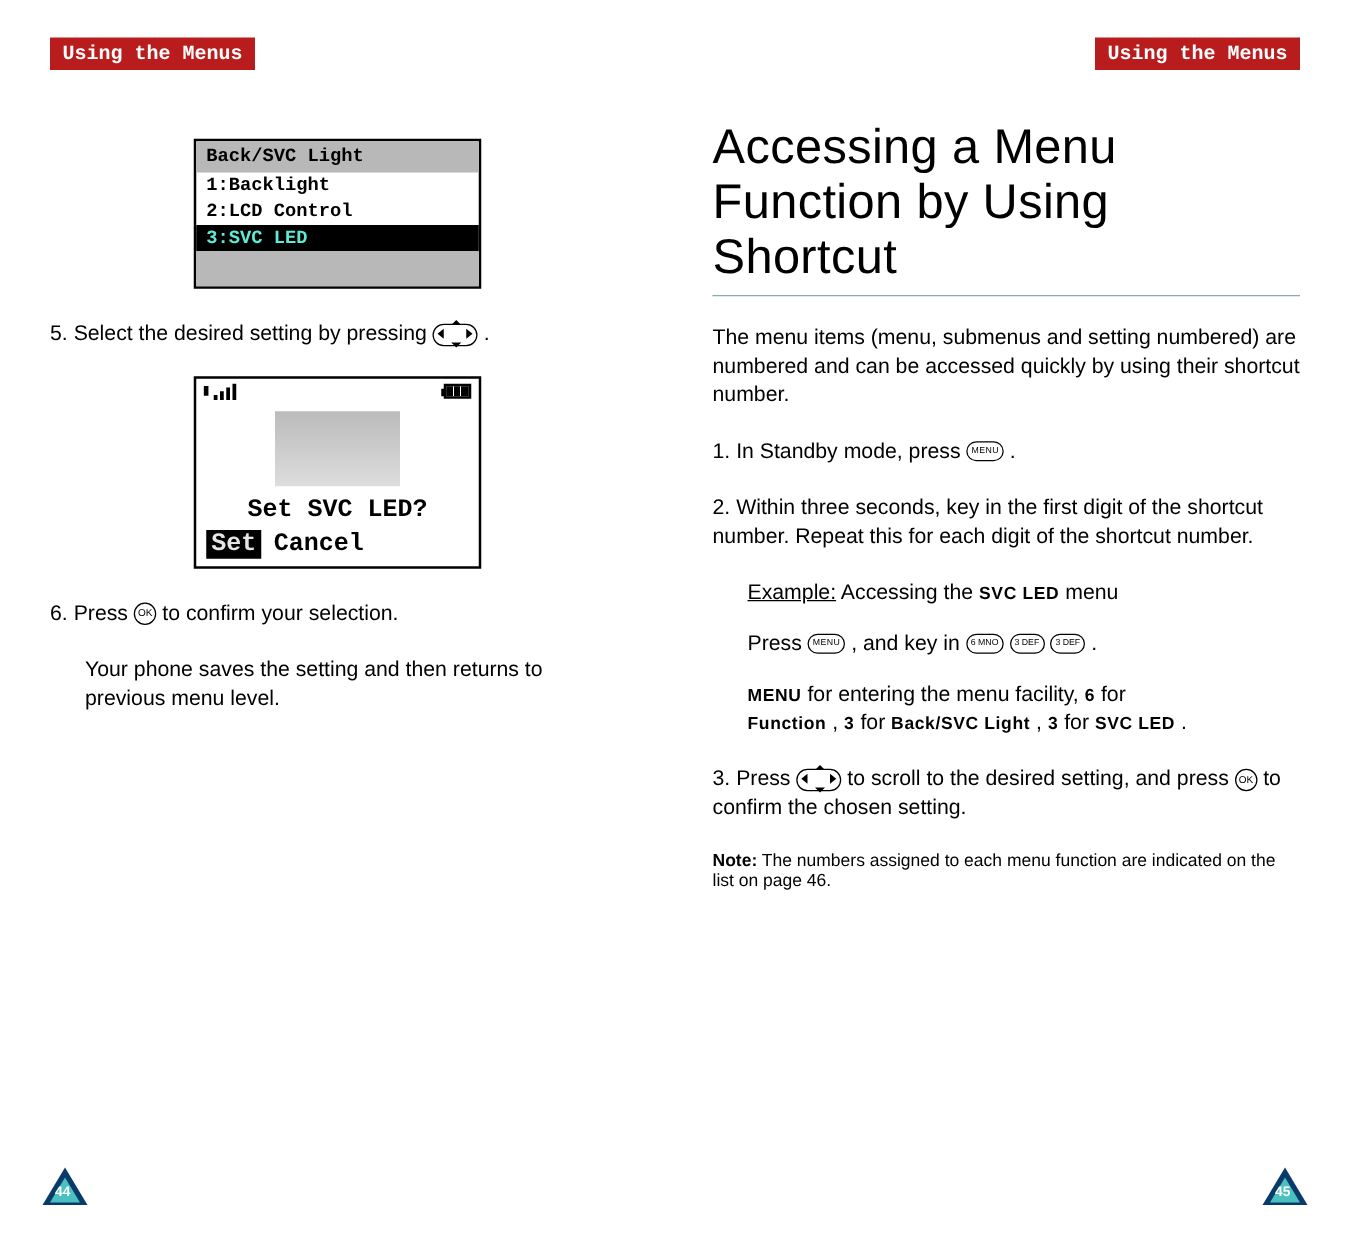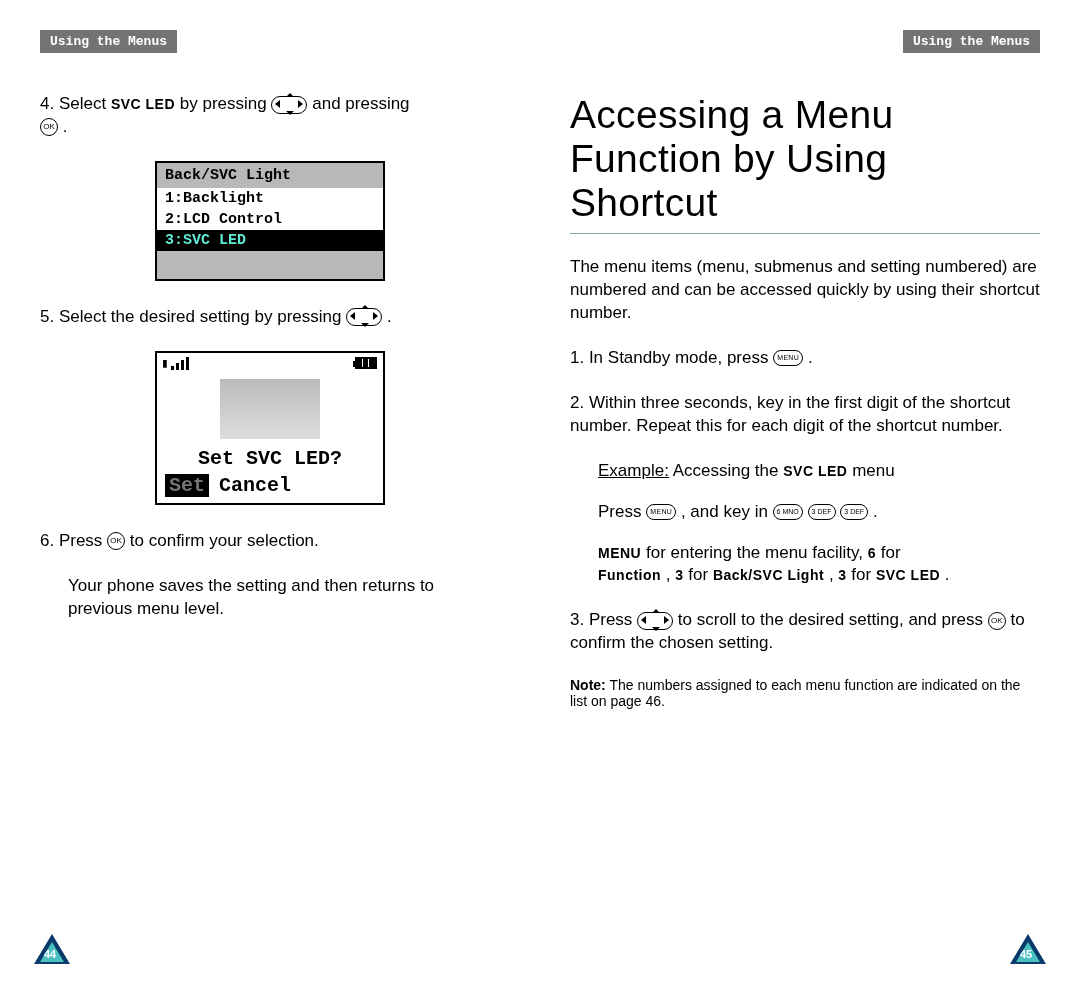--- a/index.html
+++ b/index.html
@@ -15,25 +15,25 @@
     width: 100%;
     height: 100%;
   }
   .page {
     width: 50%;
     padding: 30px 40px 30px 40px;
     position: relative;
   }
   .page-right { padding-left: 30px; }
   .header-bar {
-    background: #737373;
+    background: #b91c1c;
     color: #fff;
     font-family: "Courier New", monospace;
     font-weight: bold;
-    font-size: 13px;
+    font-size: 16px;
     padding: 4px 10px;
     display: inline-block;
     margin-bottom: 40px;
   }
   .header-left { float: left; }
   .header-right { float: right; }
   .clear { clear: both; }
   .body-text {
     font-size: 17px;
     line-height: 1.35;
@@ -192,21 +192,21 @@
   .lcd2-graybox {
     width: 100px; height: 60px;
     background: linear-gradient(to bottom, #bbb, #ddd);
     margin: 4px auto 6px auto;
   }
   .lcd2-q { text-align: center; padding: 2px 0; }
   .lcd2-btns {
     display: flex; gap: 10px;
     padding: 2px 8px 6px 8px;
   }
-  .lcd2-btns .sel { background: #000; color: #737373; padding: 0 4px; }
+  .lcd2-btns .sel { background: #000; color: #e5e5e5; padding: 0 4px; }
 
   .title {
     font-family: Arial, sans-serif;
     font-weight: 300;
     font-size: 39px;
     letter-spacing: 0.3px;
     margin-bottom: 6px;
     border-bottom: 1px solid #8aa;
     padding-bottom: 8px;
   }
@@ -246,29 +246,20 @@
 </style>
 </head>
 <body>
 
 <div class="spread">
 
   <div class="page">
     <div class="header-bar header-left">Using the Menus</div>
     <div class="clear"></div>
 
-    <p class="body-text para">
-      <span>4. Select</span>
-      <span class="sc">SVC LED</span>
-      <span> by pressing </span>
-      <span class="nav-icon"><span class="ud"></span></span>
-      <span> and pressing</span>
-      <br>
-      <span class="round-btn">OK</span> .
-    </p>
 
     <div class="lcd">
       <div class="lcd-title">Back/SVC Light</div>
       <div class="lcd-row">1:Backlight</div>
       <div class="lcd-row">2:LCD Control</div>
       <div class="lcd-row sel">3:SVC LED</div>
       <div class="lcd-blank"></div>
     </div>
 
     <p class="body-text para">

